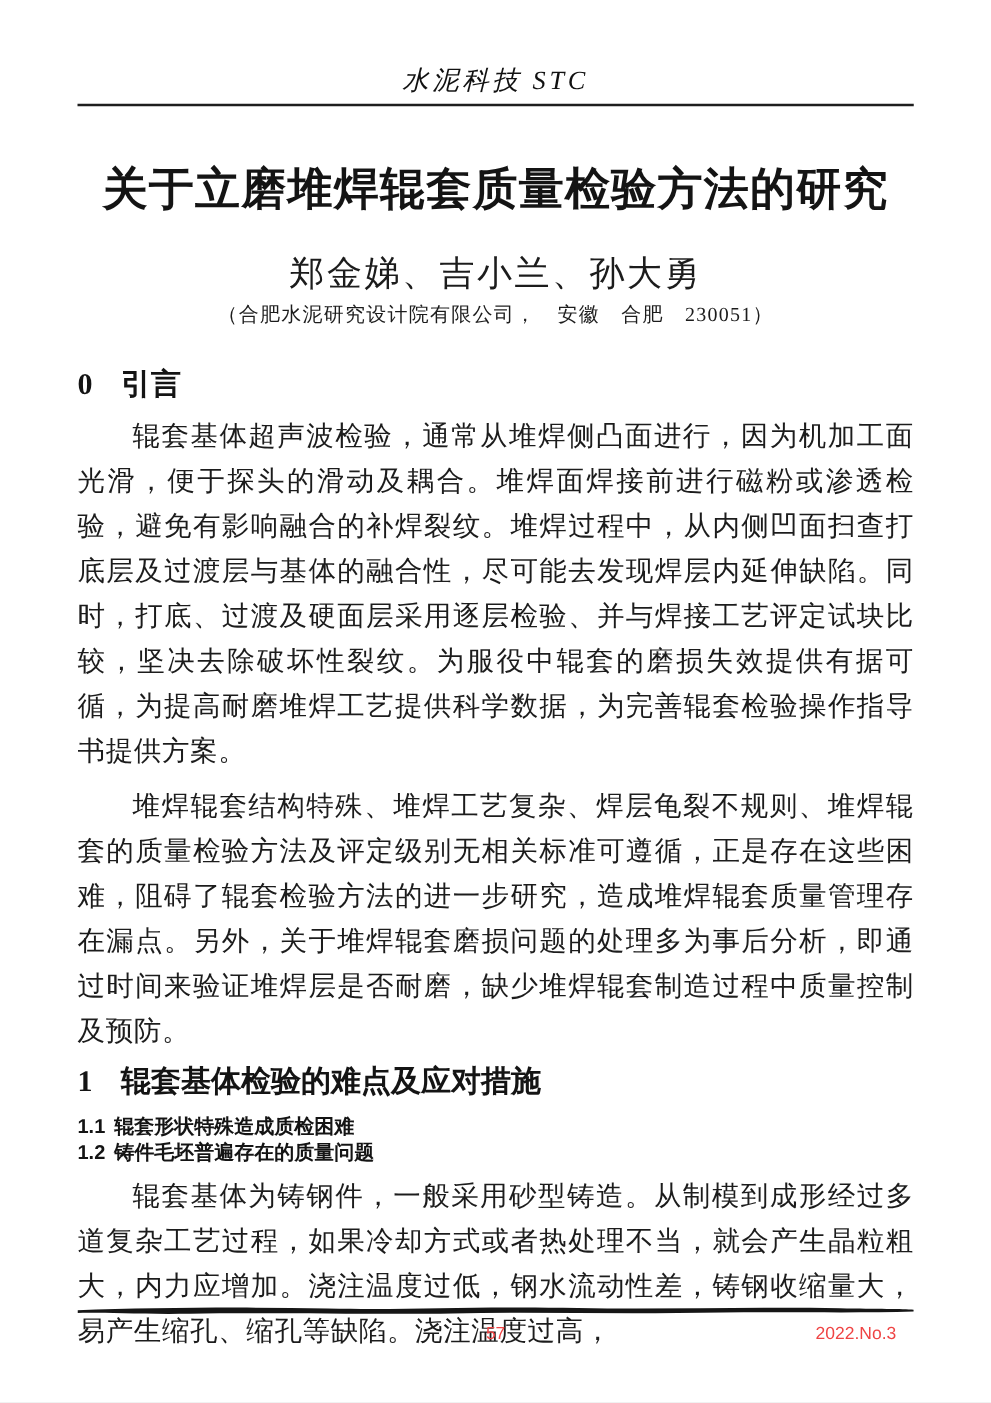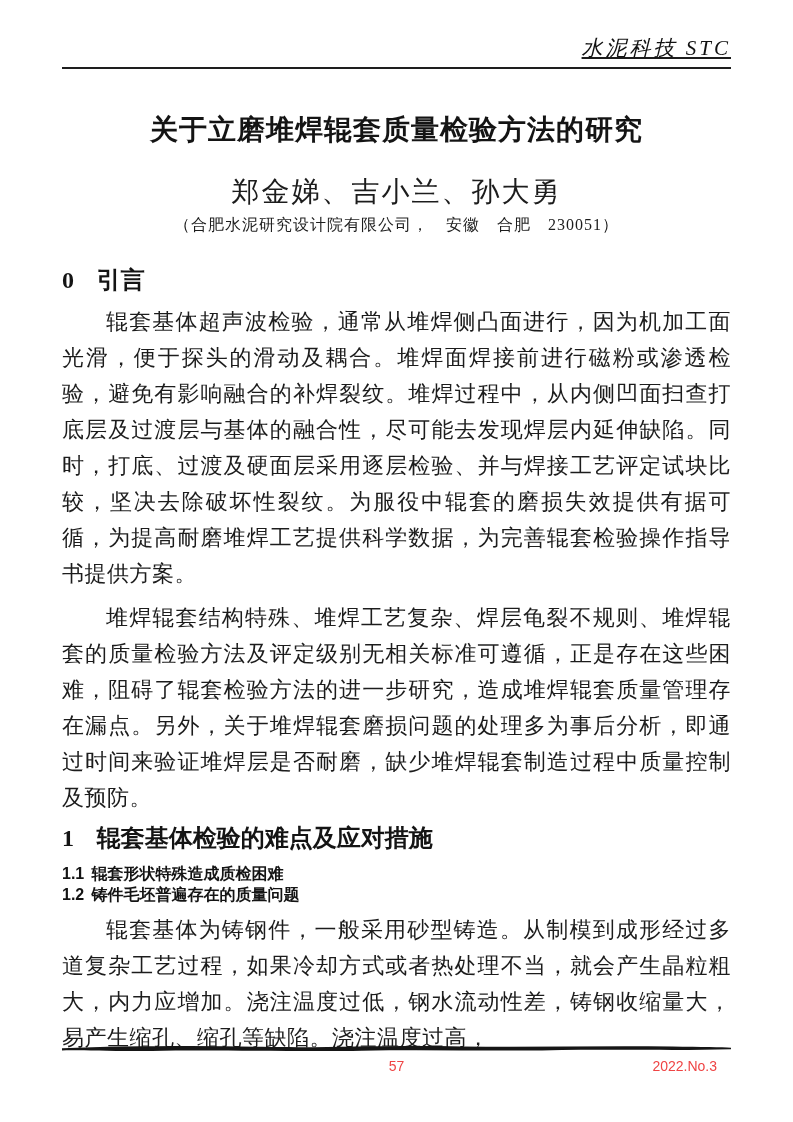--- a/index.html
+++ b/index.html
@@ -19,39 +19,38 @@
     overflow: hidden;
   }
   .content {
     position: absolute;
     left: 62px;
     right: 62px;
     top: 0;
   }
   
   .journal-header {
-    padding-top: 34px;
+    padding-top: 50px;
     padding-bottom: 5px;
     border-bottom: 2px solid #1e1e1e;
-    text-align: right;
-    text-decoration: underline;
+    text-align: center;
   }
   .journal-name {
     font-size: 21px;
     font-style: italic;
     letter-spacing: 3px;
     color: #111;
   }
   
   .article-title {
     margin: 42px 0 0 0;
     text-align: center;
     font-family: "Liberation Sans", "DejaVu Sans", sans-serif;
     font-weight: 700;
-    font-size: 28px;
+    font-size: 36px;
     letter-spacing: 1px;
     color: #141414;
   }
   .authors {
     margin-top: 24px;
     text-align: center;
     font-size: 28px;
     letter-spacing: 2px;
   }
   .affiliation {

